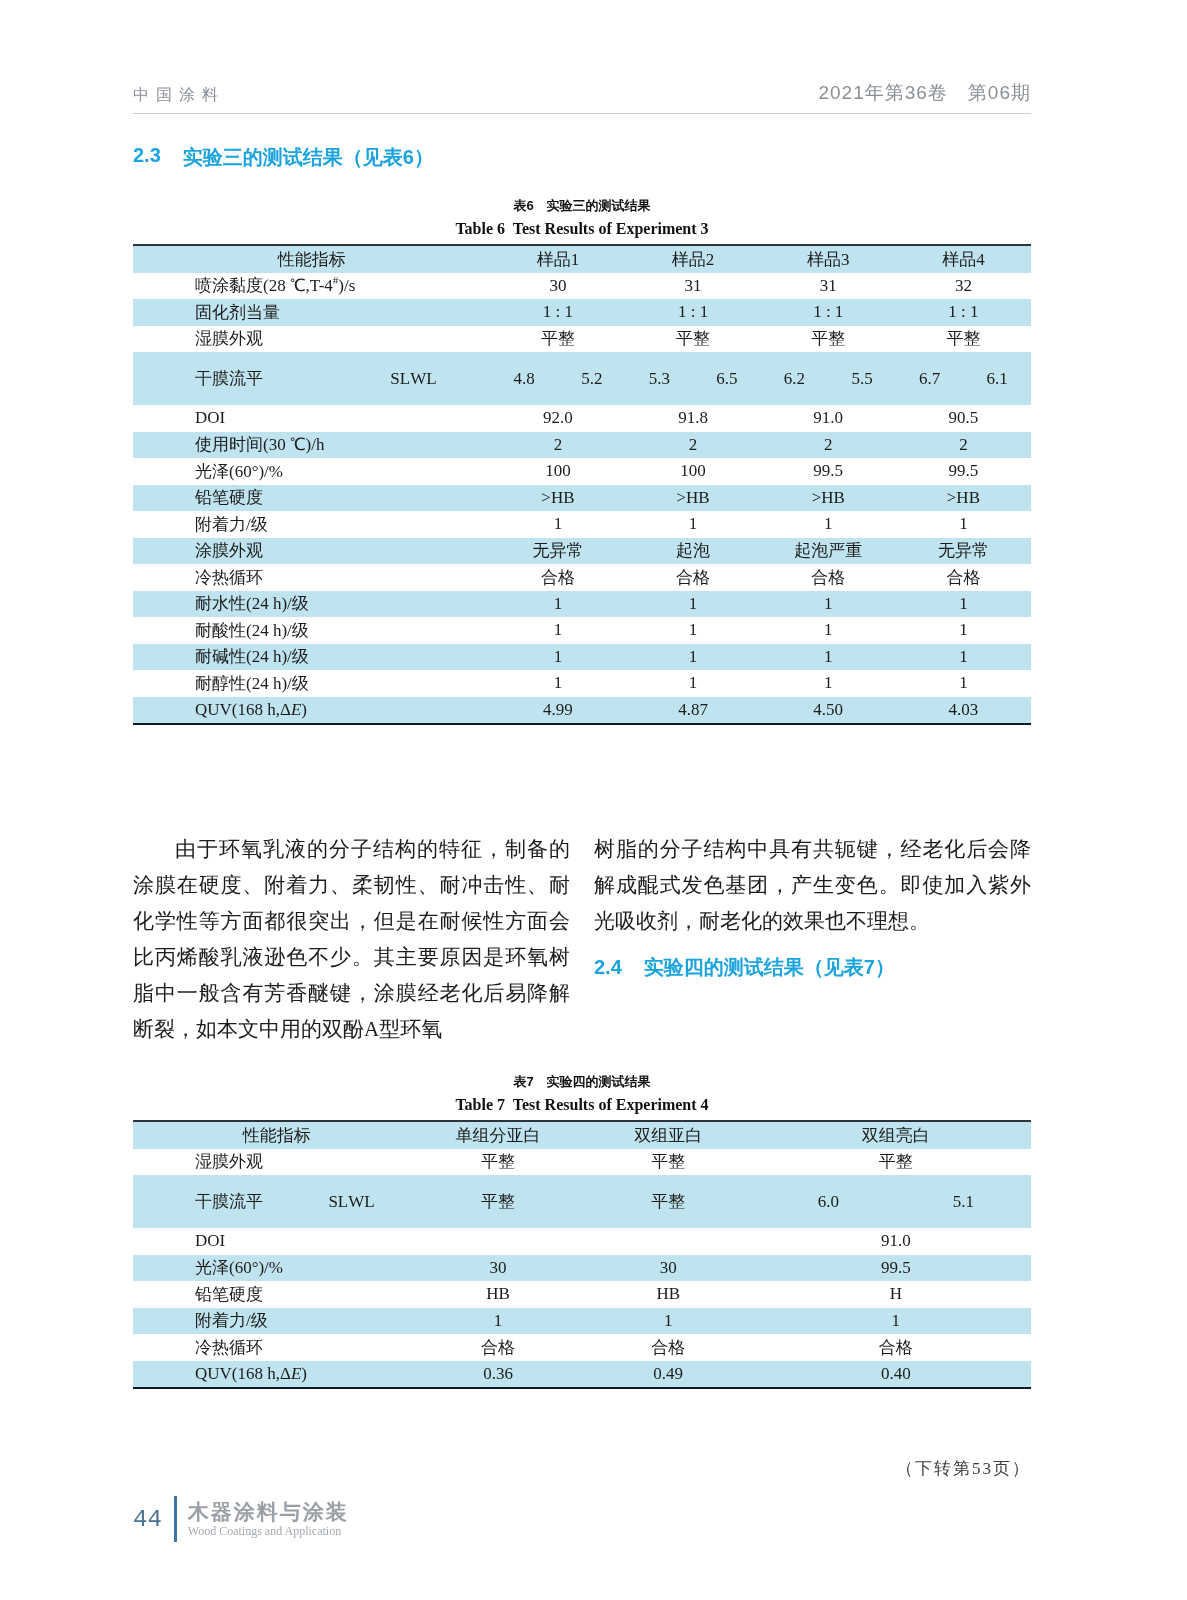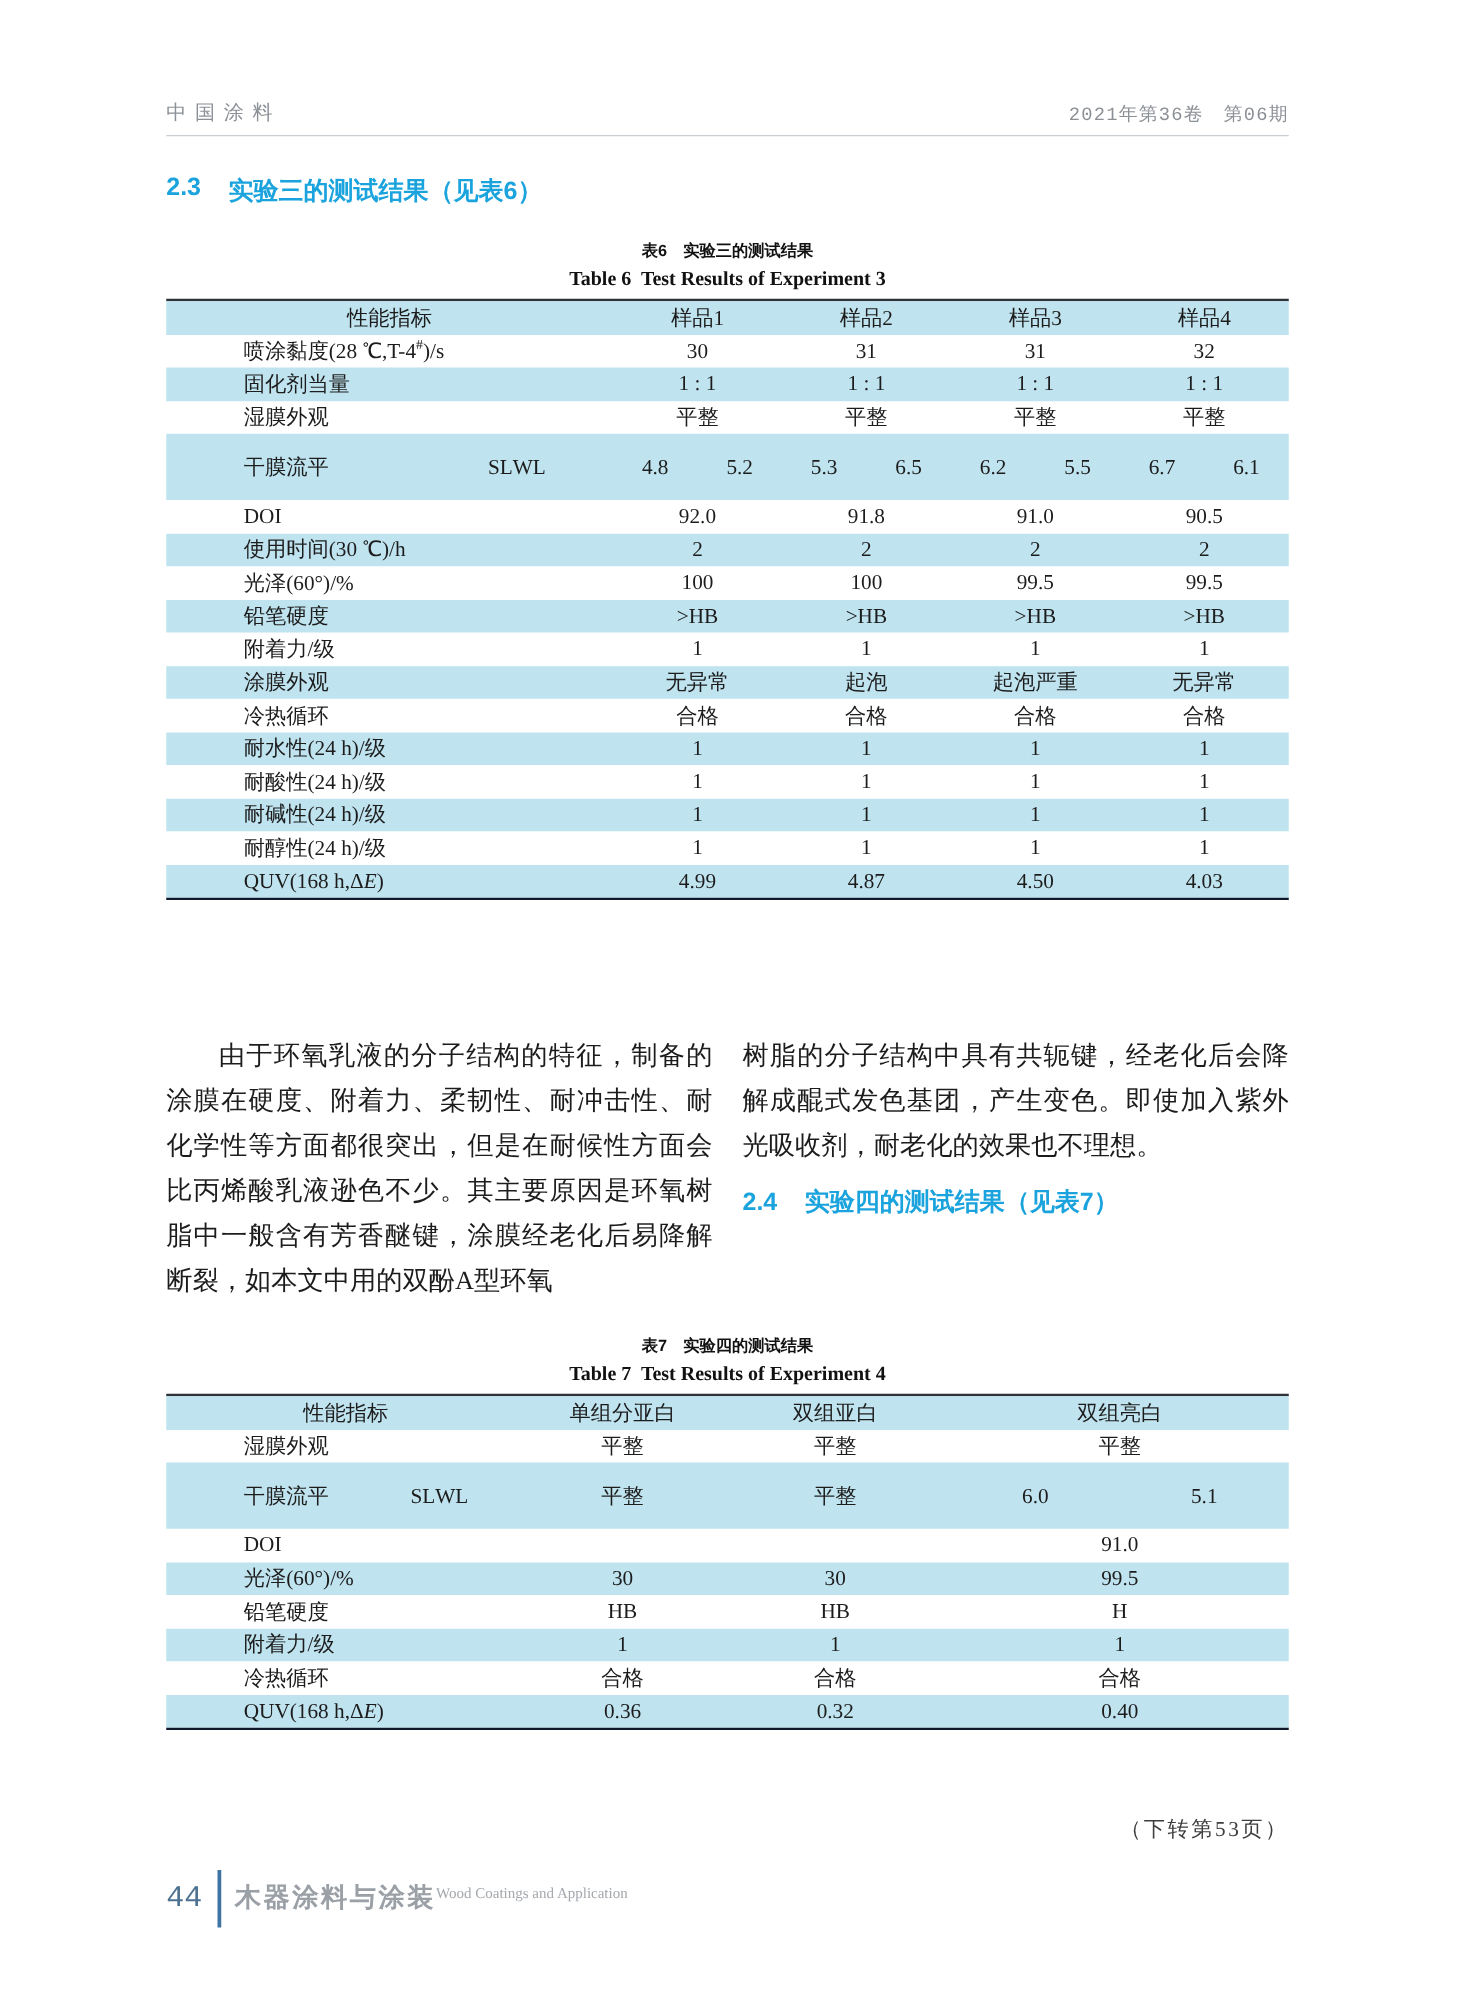--- a/index.html
+++ b/index.html
@@ -18,21 +18,21 @@
     position:relative;
   }
   .page{padding:80px 156px 0 133px;}
 
   
   .runhead{
     display:flex;justify-content:space-between;align-items:flex-end;
     border-bottom:1px solid #c9ced3;padding-bottom:7px;
   }
   .journal{font-family:"Liberation Sans",sans-serif;font-size:16px;color:var(--hgray);letter-spacing:7px;}
-  .issue{font-family:Liberation Mono, monospace;font-size:15px;color:var(--hgray);letter-spacing:1px;}
+  .issue{font-family:Liberation Sans, sans-serif;font-size:19px;color:var(--hgray);letter-spacing:1px;}
 
   
   .sec{display:flex;gap:22px;font-family:"Liberation Sans",sans-serif;
        font-weight:bold;font-size:20px;color:var(--accent);}
   .sec-23{margin-top:30px;}
 
   
   .cap-zh{margin-top:26px;text-align:center;font-family:"Liberation Sans",sans-serif;
           font-weight:bold;font-size:13px;color:#111;white-space:pre;}
   .cap-en{margin-top:5px;text-align:center;font-family:"Liberation Serif",serif;
@@ -67,21 +67,21 @@
   .col p.indent{text-indent:2em;}
   .sec-24{margin-top:10px;}
 
   
   .note{margin-top:68px;text-align:right;font-size:17px;color:#3d3d3d;letter-spacing:2px;}
 
   
   .footer{position:absolute;left:133px;top:1496px;display:flex;align-items:center;}
   .pageno{font-size:24px;color:#4d7291;font-family:Liberation Mono, monospace;}
   .fbar{width:3px;height:46px;background:var(--footer-accent);margin:0 11px 0 12px;}
-  .fcol{display:flex;justify-content:center;}
+  .fcol{display:flex;flex-direction:column;justify-content:center;}
   .fzh{font-family:"Liberation Sans",sans-serif;font-weight:bold;font-size:21px;
        color:#9aa0a6;letter-spacing:2px;line-height:24px;}
   .fen{font-family:"Liberation Serif",serif;font-size:12px;color:#a3a8ad;line-height:15px;}
 </style>
 </head>
 <body>
 
 <div class="page">
 
   <div class="runhead">
@@ -351,21 +351,21 @@
         </div>
         <div class="tcell vcell">合格</div>
         <div class="tcell vcell">合格</div>
         <div class="tcell vcell">合格</div>
       </div>
       <div class="trow band">
         <div class="tcell lcell">
           <span>QUV(168 h,Δ<i>E</i>)</span>
         </div>
         <div class="tcell vcell">0.36</div>
-        <div class="tcell vcell">0.32</div>
+        <div class="tcell vcell">0.49</div>
         <div class="tcell vcell">0.40</div>
       </div>
     </div>
 
   <div class="note">（下转第53页）</div>
 
 </div>
 
 <div class="footer">
   <span class="pageno">44</span>

